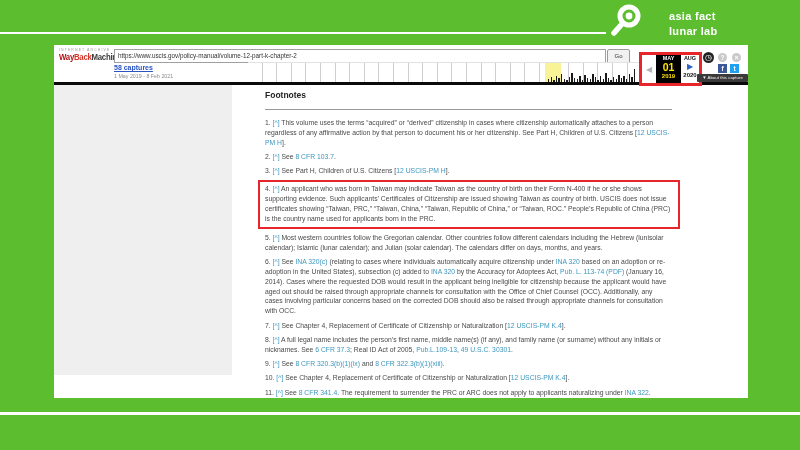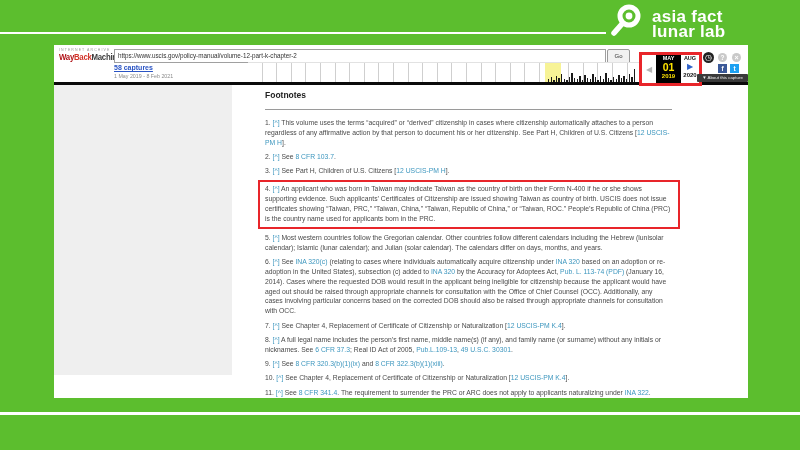--- a/index.html
+++ b/index.html
@@ -6,21 +6,21 @@
   body{
     width:800px;height:450px;position:relative;overflow:hidden;
     background:#5cbe2e;
     font-family:"Liberation Sans", sans-serif;
   }
   
   .top-rule{position:absolute;top:32px;left:0;width:606px;height:2px;background:#ffffff;}
   .bottom-rule{position:absolute;top:412px;left:0;width:800px;height:3px;background:#ffffff;}
   .brand{position:absolute;top:2px;left:608px;display:flex;align-items:center;}
   .brand svg{display:block;}
-  .brand-text{color:#ffffff;font-weight:bold;font-size:17px;line-height:15.5px;letter-spacing:.3px;margin-left:4px;margin-top:4px;}
+  .brand-text{color:#ffffff;font-weight:bold;font-size:11px;line-height:15.5px;letter-spacing:.3px;margin-left:21px;margin-top:4px;}
   
   .window{position:absolute;left:54px;top:45px;width:694px;height:353px;background:#ffffff;overflow:hidden;}
   
   .wb-toolbar{position:absolute;left:0;top:0;width:694px;height:40px;background:#ffffff;}
   .wb-blackbar{position:absolute;left:0;top:37px;width:694px;height:3px;background:#0a0a0a;}
   .ia-block{position:absolute;left:5px;top:3px;width:54px;}
   .ia-label{font-size:3.5px;letter-spacing:1.1px;color:#999;white-space:nowrap;}
   .ia-logo{font-size:8.5px;font-weight:bold;letter-spacing:-.3px;white-space:nowrap;transform:scaleX(.92);transform-origin:left;}
   .ia-way{color:#b01116;} .ia-back{color:#d2342a;} .ia-machine{color:#3c3c3c;}
   .url-input{position:absolute;left:60px;top:4px;width:487px;height:12px;border:1px solid #a0a0a0;background:#fff;

